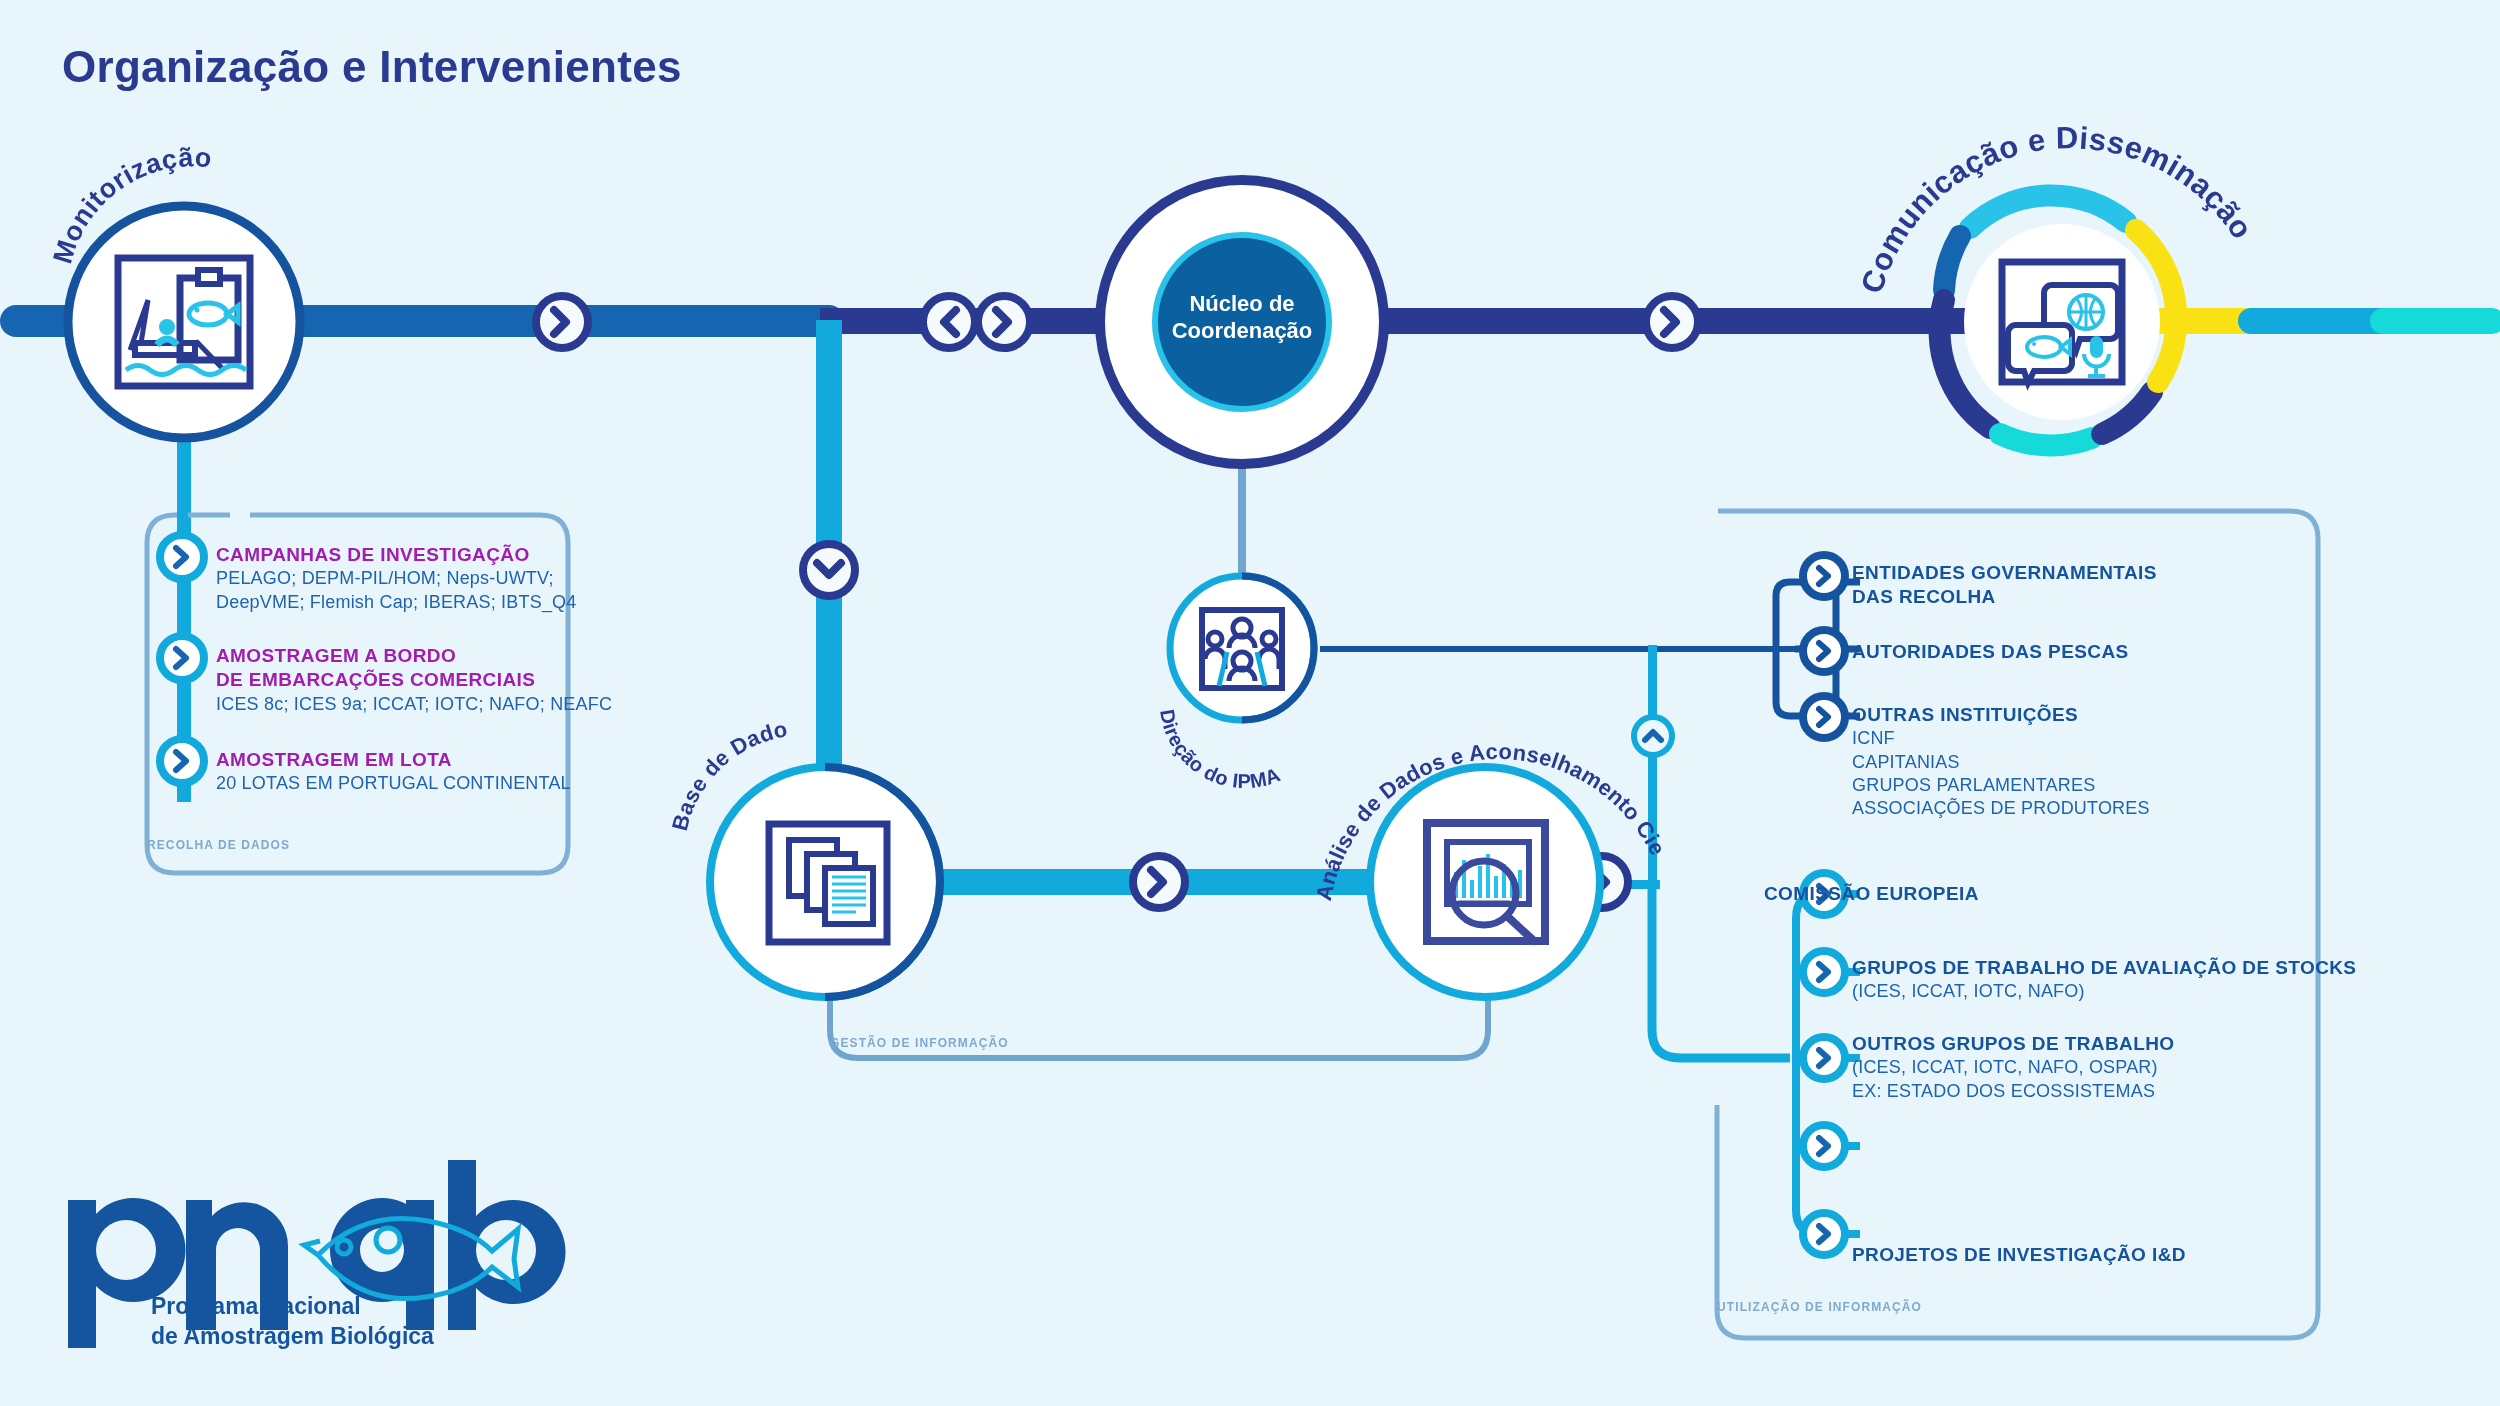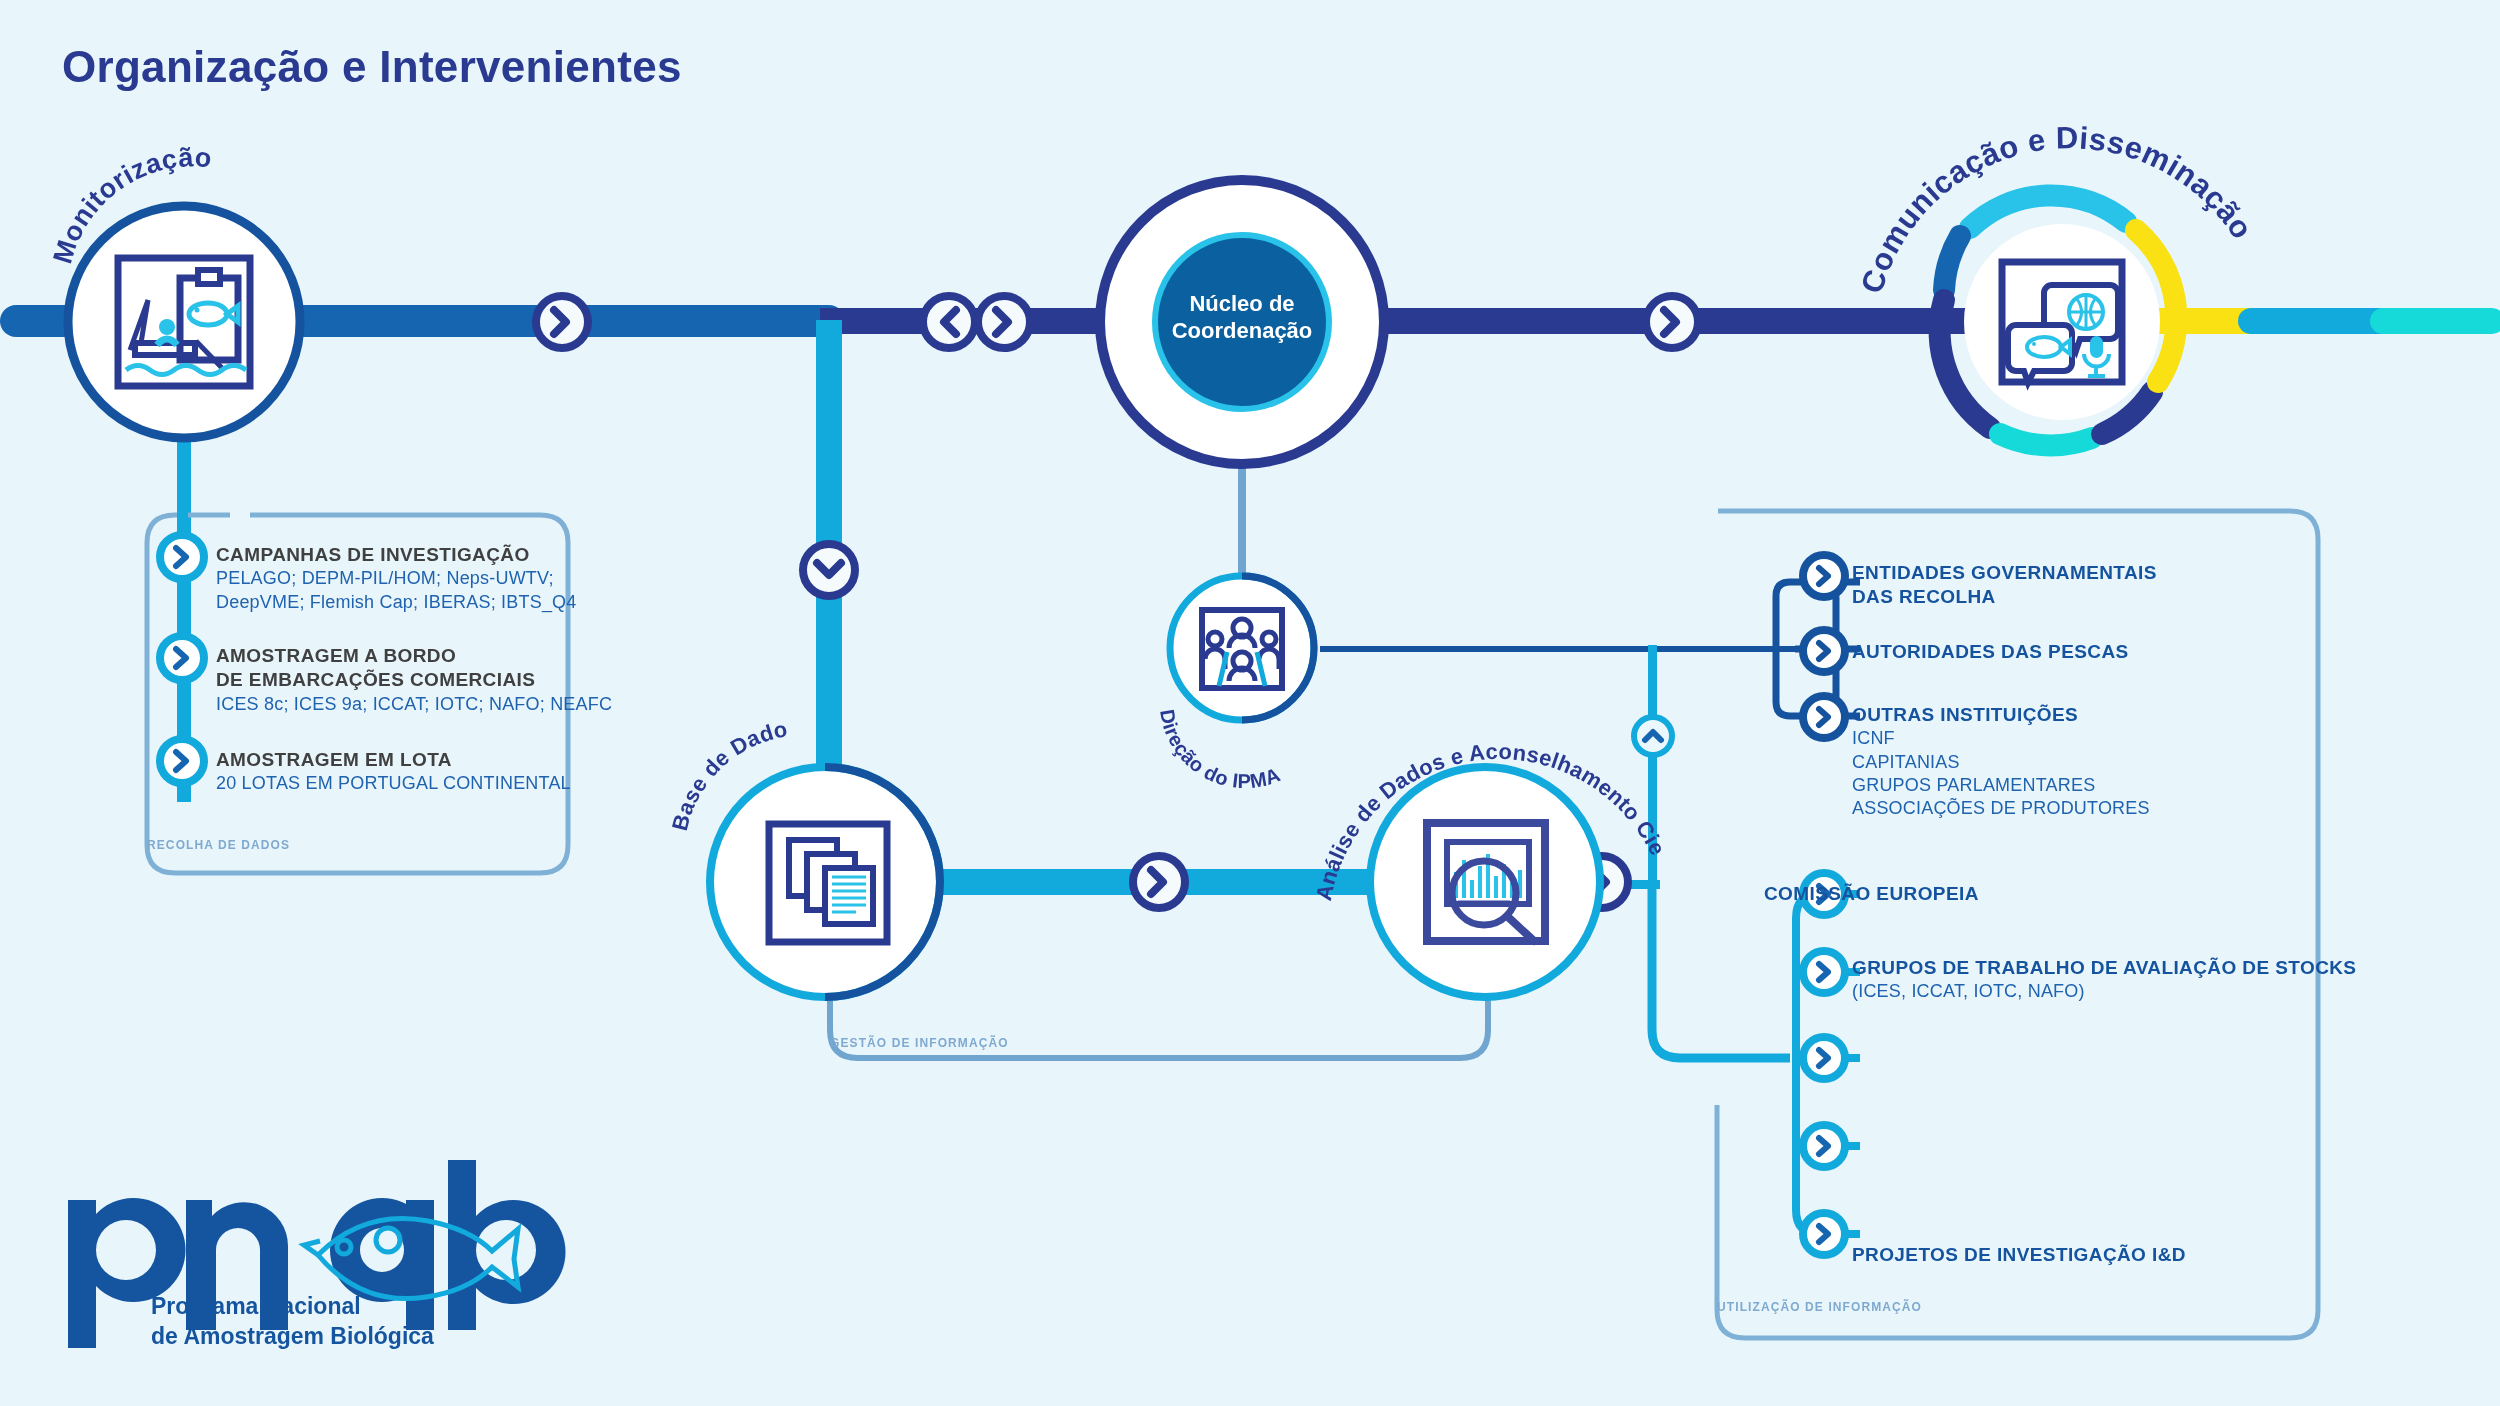--- a/index.html
+++ b/index.html
@@ -13,21 +13,21 @@
   #root{position:absolute;inset:0;}
   svg.layer{position:absolute;left:0;top:0;width:2500px;height:1406px;}
 
   .title{
     position:absolute;left:62px;top:42px;
     font-size:44px;font-weight:bold;color:#2a3a91;
     letter-spacing:.3px;
   }
 
   
-  .bul-h{font-size:19px;font-weight:bold;color:#404040;letter-spacing:.4px;line-height:1.28;}
+  .bul-h{font-size:19px;font-weight:bold;color:#a21caf;letter-spacing:.4px;line-height:1.28;}
   .bul-s{font-size:18px;font-weight:normal;color:#1f62ae;letter-spacing:.2px;line-height:1.30;}
   .bul-h.navy{color:#15539e;}
   .grp-cap{
     font-size:12px;font-weight:bold;letter-spacing:1.1px;color:#7fa9cf;
     position:absolute;
   }
 
   .corelbl{
     position:absolute;color:#ffffff;font-weight:bold;font-size:22px;
     text-align:center;line-height:1.22;width:220px;
@@ -396,20 +396,25 @@
 
 <div class="txtblock" style="left:1764px;top:882px;">
   <div class="bul-h navy">COMISSÃO EUROPEIA</div>
 </div>
 
 <div class="txtblock" style="left:1852px;top:956px;">
   <div class="bul-h navy">GRUPOS DE TRABALHO DE AVALIAÇÃO DE STOCKS</div>
   <div class="bul-s">(ICES, ICCAT, IOTC, NAFO)</div>
 </div>
 
+<div class="txtblock" style="left:1852px;top:1032px;">
+  <div class="bul-h navy">OUTROS GRUPOS DE TRABALHO</div>
+  <div class="bul-s">(ICES, ICCAT, IOTC, NAFO, OSPAR)</div>
+  <div class="bul-s">EX: ESTADO DOS ECOSSISTEMAS</div>
+</div>
 
 
 <div class="txtblock" style="left:1852px;top:1222px;margin-top:21px;">
   <div class="bul-h navy">PROJETOS DE INVESTIGAÇÃO I&amp;D</div>
 </div>
 
 <div class="grp-cap" style="left:1717px;top:1300px;width:601px;">UTILIZAÇÃO DE INFORMAÇÃO</div>
 
 <div class="logo-txt" style="left:151px;top:1292px;">
   <div>Programa Nacional</div>

